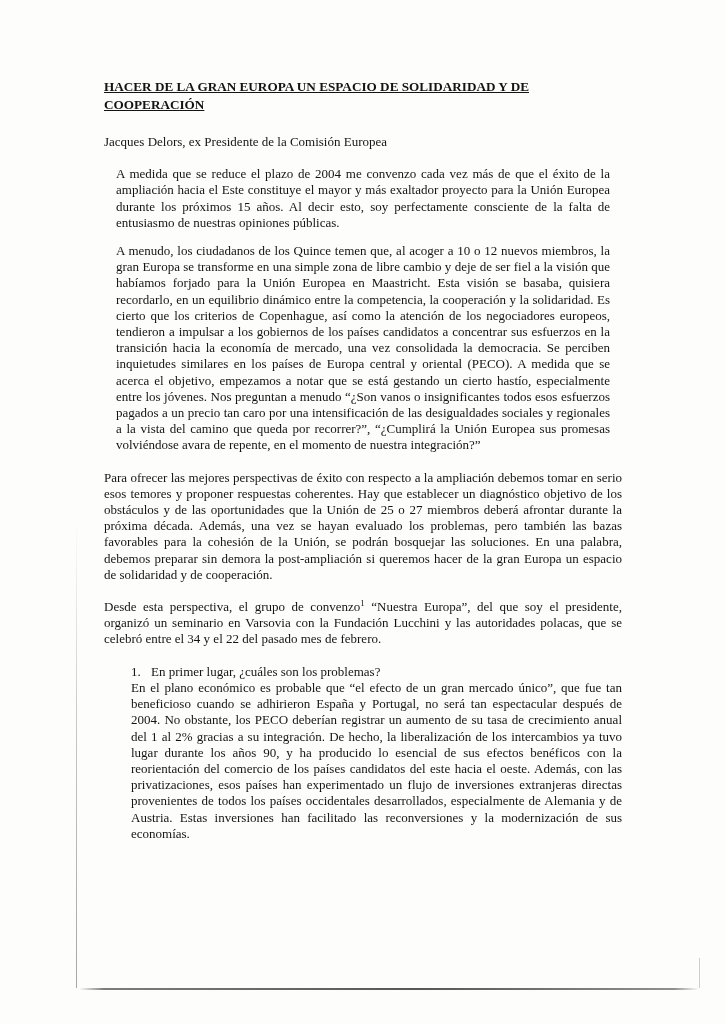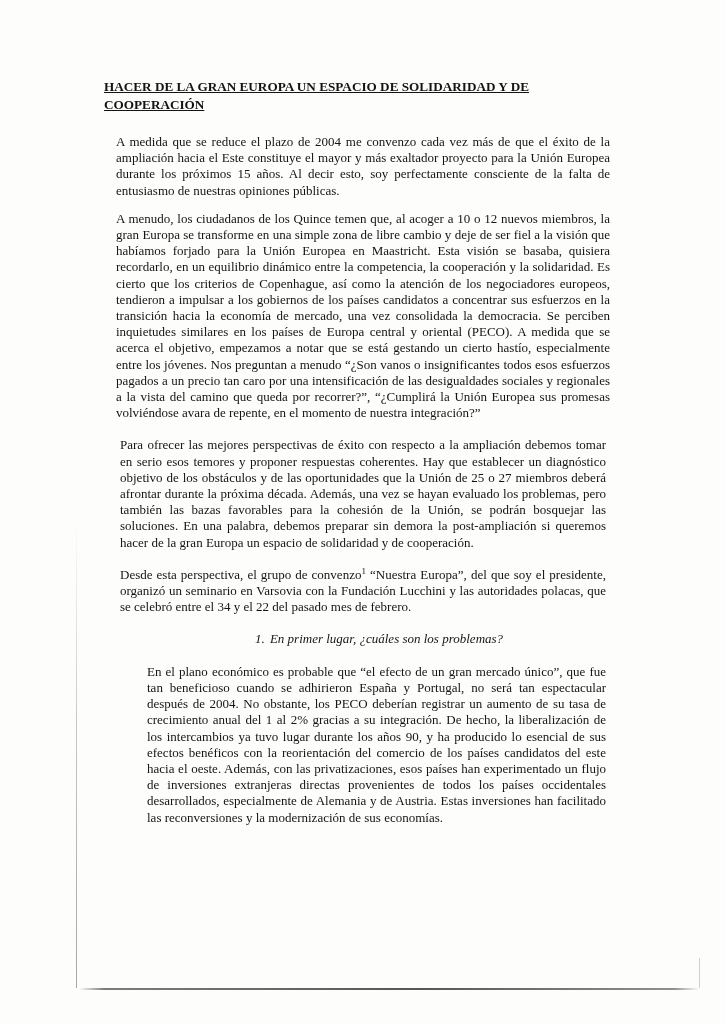--- a/index.html
+++ b/index.html
@@ -25,32 +25,32 @@
     font-size: 13.2px;
     font-weight: bold;
     text-align: left;
     margin: 0 0 20px 0;
     line-height: 18px;
     text-decoration: underline;
   }
   .byline {
     margin: 0 0 20px 0;
   }
-  p { margin: 16px; }
+  p { margin: 0; }
   .block { margin-bottom: 16px; }
   .block p { margin: 12px; }
   sup.fn {
     font-size: 9px;
     line-height: 0;
     vertical-align: super;
   }
   .indent-block {
     margin-left: 27px;
   }
-  .section-heading { text-align: center; font-style: italic; }
+  .section-heading { text-align: left; }
   .section-heading .num {
     display: inline-block;
     min-width: 20px;
   }
   
   .scan-bottom {
     position: absolute;
     left: 79px;
     top: 988px;
     width: 620px;
@@ -83,20 +83,21 @@
     background: rgba(120,120,120,.35);
   }
 </style>
 </head>
 <body>
 
 <div class="page-text">
 
   <h1 class="doc-title">HACER DE LA GRAN EUROPA UN ESPACIO DE SOLIDARIDAD Y DE COOPERACIÓN</h1>
 
+  <p class="byline block">Jacques Delors, ex Presidente de la Comisión Europea</p>
 
   <div class="block">
     <p>A medida que se reduce el plazo de 2004 me convenzo cada vez más de que el éxito de la ampliación hacia el Este constituye el mayor y más exaltador proyecto para la Unión Europea durante los próximos 15 años. Al decir esto, soy perfectamente consciente de la falta de entusiasmo de nuestras opiniones públicas.</p>
     <p>A menudo, los ciudadanos de los Quince temen que, al acoger a 10 o 12 nuevos miembros, la gran Europa se transforme en una simple zona de libre cambio y deje de ser fiel a la visión que habíamos forjado para la Unión Europea en Maastricht. Esta visión se basaba, quisiera recordarlo, en un equilibrio dinámico entre la competencia, la cooperación y la solidaridad. Es cierto que los criterios de Copenhague, así como la atención de los negociadores europeos, tendieron a impulsar a los gobiernos de los países candidatos a concentrar sus esfuerzos en la transición hacia la economía de mercado, una vez consolidada la democracia. Se perciben inquietudes similares en los países de Europa central y oriental (PECO). A medida que se acerca el objetivo, empezamos a notar que se está gestando un cierto hastío, especialmente entre los jóvenes. Nos preguntan a menudo “¿Son vanos o insignificantes todos esos esfuerzos pagados a un precio tan caro por una intensificación de las desigualdades sociales y regionales a la vista del camino que queda por recorrer?”, “¿Cumplirá la Unión Europea sus promesas volviéndose avara de repente, en el momento de nuestra integración?”</p>
   </div>
 
   <p class="block">Para ofrecer las mejores perspectivas de éxito con respecto a la ampliación debemos tomar en serio esos temores y proponer respuestas coherentes. Hay que establecer un diagnóstico objetivo de los obstáculos y de las oportunidades que la Unión de 25 o 27 miembros deberá afrontar durante la próxima década. Además, una vez se hayan evaluado los problemas, pero también las bazas favorables para la cohesión de la Unión, se podrán bosquejar las soluciones. En una palabra, debemos preparar sin demora la post-ampliación si queremos hacer de la gran Europa un espacio de solidaridad y de cooperación.</p>
 
   <p class="block"><span>Desde esta perspectiva, el grupo de convenzo</span><sup class="fn">1</sup><span> “Nuestra Europa”, del que soy el presidente, organizó un seminario en Varsovia con la Fundación Lucchini y las autoridades polacas, que se celebró entre el 34 y el 22 del pasado mes de febrero.</span></p>
 

